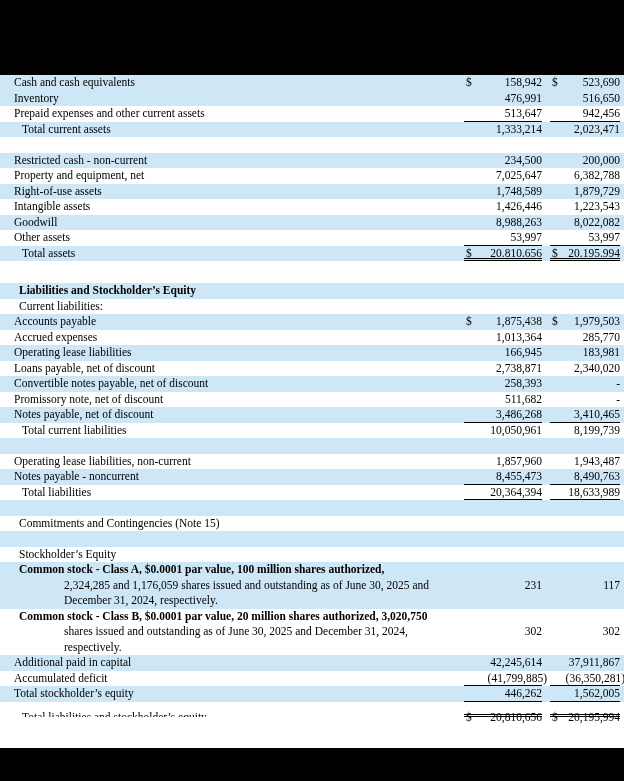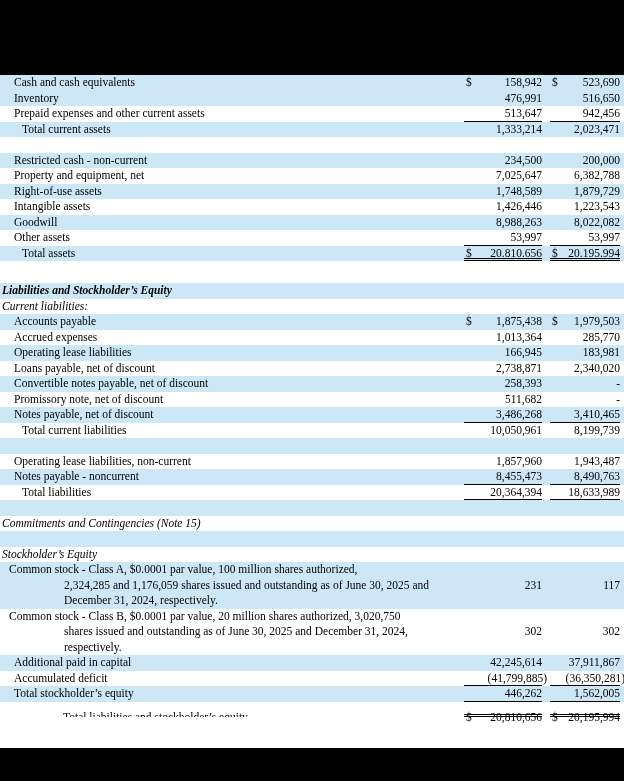--- a/index.html
+++ b/index.html
@@ -6,39 +6,39 @@
   .page{position:relative;width:624px;height:781px;background:#ffffff;overflow:hidden;
         font-family:"Liberation Serif","DejaVu Serif",serif;font-size:11.5px;color:#000;}
   .band{position:absolute;left:0;width:624px;background:#000;}
   .band-top{top:0;height:75px;}
   .band-bottom{top:748px;height:33px;}
   .sheet{position:absolute;top:75px;left:0;width:624px;}
   .row{display:flex;height:15.5px;line-height:15.5px;}
   .b{background:#cde7f7;}
   .w{background:#ffffff;}
   .lbl{flex:1 1 auto;white-space:nowrap;overflow:hidden;}
-  .i0{padding-left:2px;font-style:italic;}
+  .i0{padding-left:19px;}
   .i1{padding-left:14px;}
   .i2{padding-left:22px;}
   .bold{font-weight:bold;}
   .cols{display:flex;flex:0 0 160px;margin-right:0;}
   .col{display:flex;box-sizing:border-box;}
   .c1{width:78px;padding-left:2px;}
   .c2{width:70px;margin-left:8px;padding-left:2px;margin-right:4px;}
   .cur{text-align:left;}
   .num{flex:1;text-align:right;}
   .u{border-bottom:1px solid #000;}
   .uu{border-bottom:3px double #000;}
   .h22{height:22px;}
   .multi{height:46.5px;}
   .multi .lbl div{white-space:nowrap;}
-  .ml1{padding-left:9px;}
+  .ml1{padding-left:19px;font-weight:bold;}
   .ml2{padding-left:20px;margin-left:44px;}
   .multi .cols{align-items:center;}
-  .row-last{height:19px;box-sizing:border-box;padding-top:8px;padding-bottom:3.5px;padding-left:41px;}
+  .row-last{height:19px;box-sizing:border-box;padding-top:8px;padding-bottom:3.5px;}
   .pr{margin-right:-5px;}
 </style>
 </head>
 <body>
 
 <div class="page">
   <div class="band band-top"></div>
 
   <div class="sheet">
 

